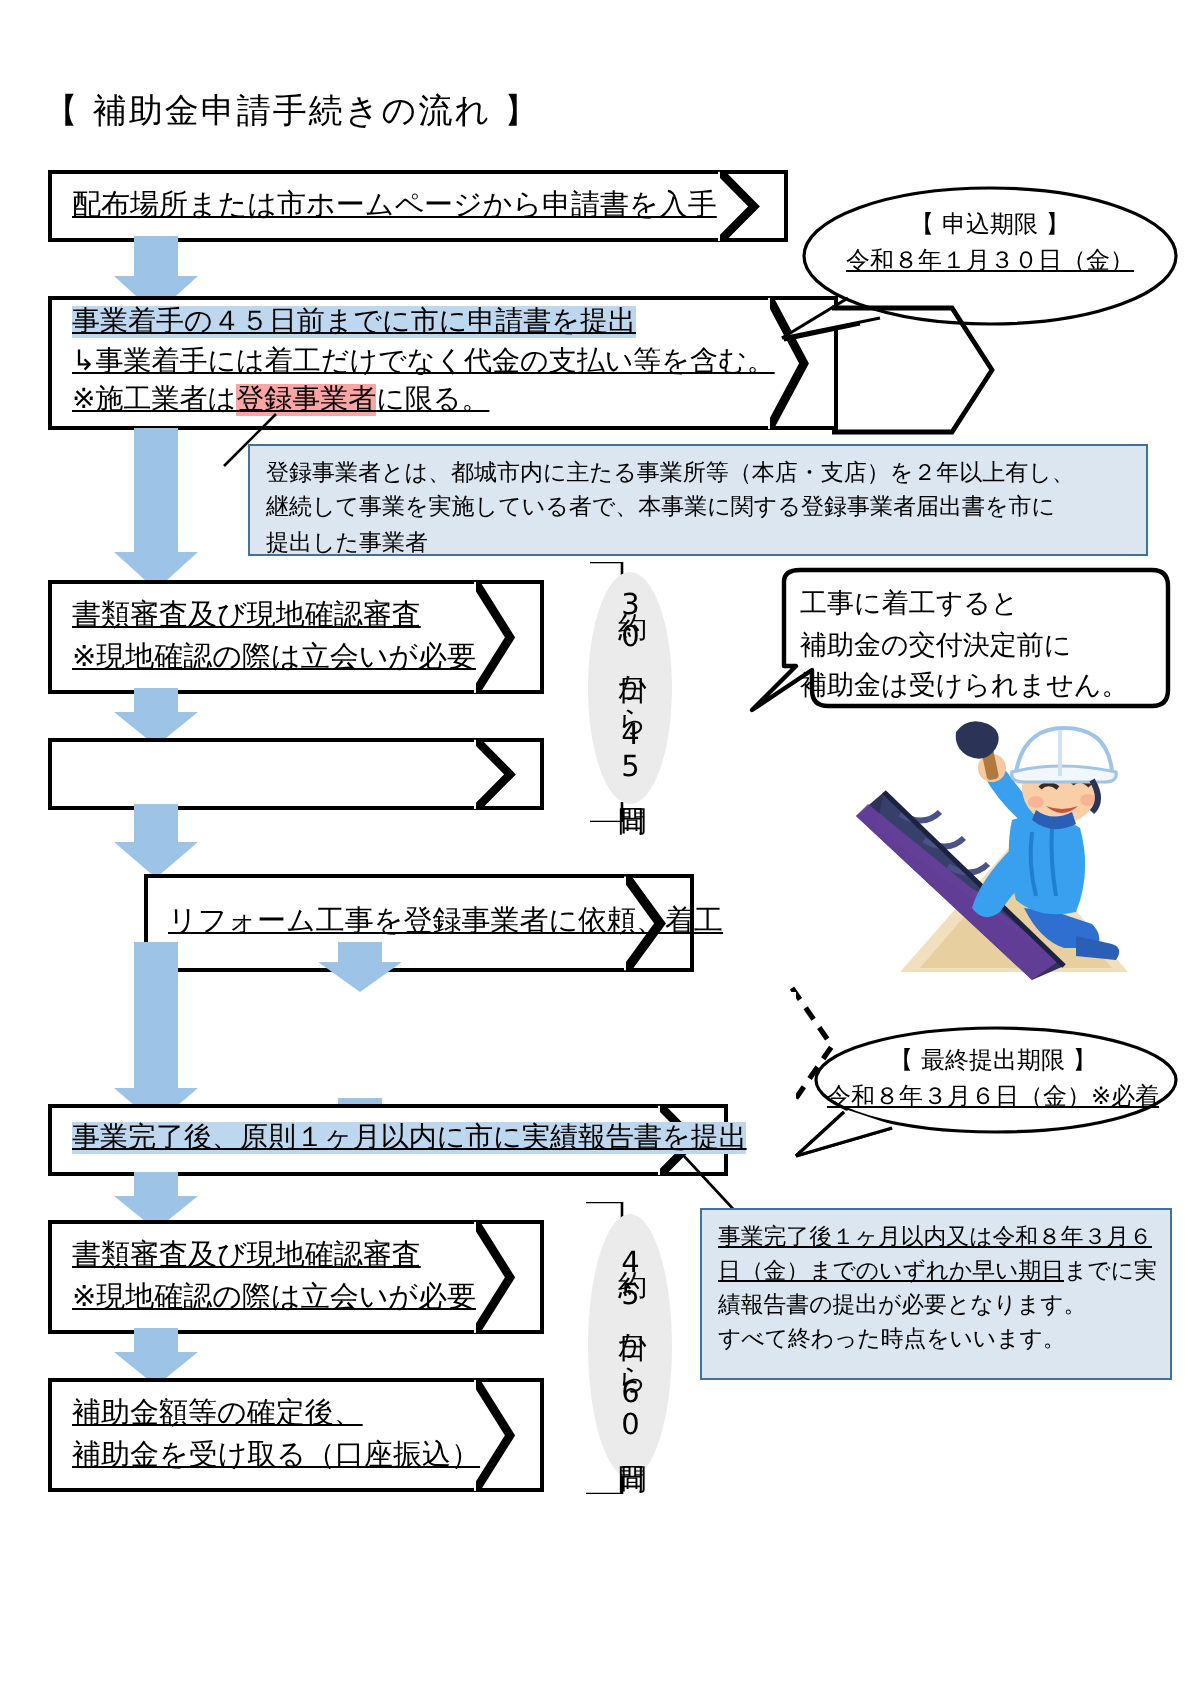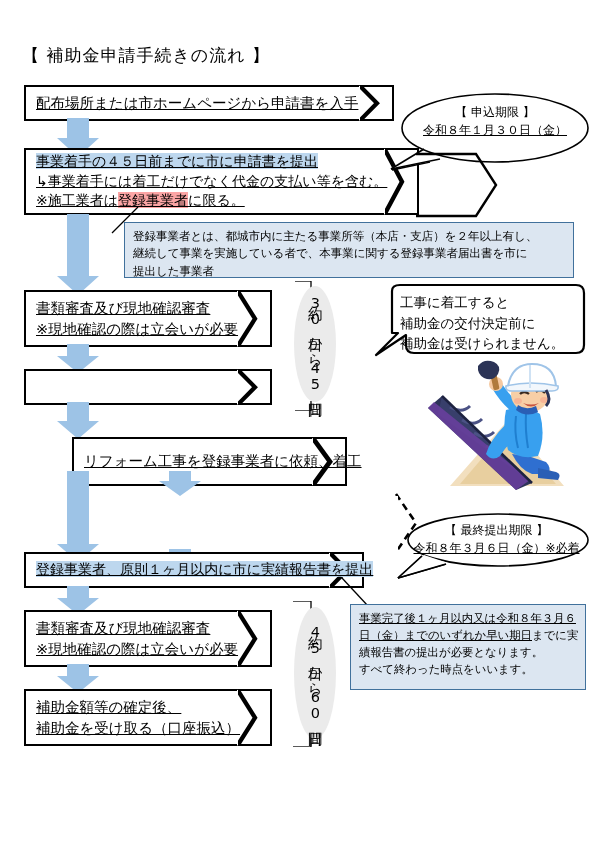--- a/index.html
+++ b/index.html
@@ -348,21 +348,21 @@
   </div>
 
   <div class="chev" style="left:24px;top:552px;width:340px;height:36px;">
     <div class="tip">
       <svg viewBox="0 0 34 40" preserveAspectRatio="none">
         <path d="M0,0 L18,20 L0,40" fill="#ffffff" stroke="#000" stroke-width="4.4" stroke-linejoin="miter"></path>
         <rect x="-2" y="1" width="3" height="38" fill="#ffffff"></rect>
       </svg>
     </div>
     <div class="txt" style="font-size:14px;">
-      <span class="ln"><span class="hl">登録事業者、原則１ヶ月以内に市に実績報告書を提出</span></span>
+      <span class="ln"><span class="hl">事業完了後、原則１ヶ月以内に市に実績報告書を提出</span></span>
     </div>
   </div>
 
   <div class="leader" style="left:340px;top:576px;">
     <svg width="50" height="32" viewBox="0 0 50 32">
       <path d="M2,2 L28,30" stroke="#000" stroke-width="1.3" fill="none"></path>
     </svg>
   </div>
 
   <div class="note" style="left:350px;top:604px;width:236px;height:86px;font-size:11.4px;line-height:1.5;">

